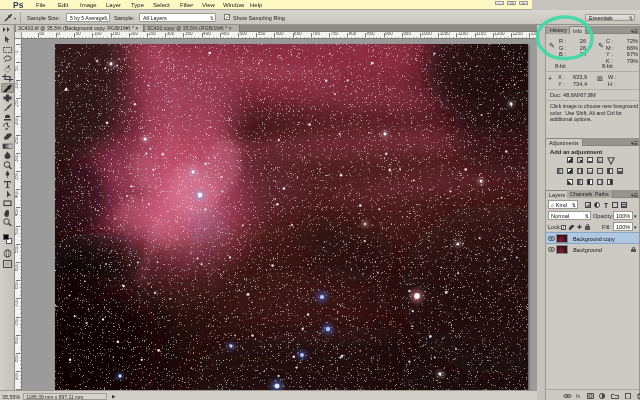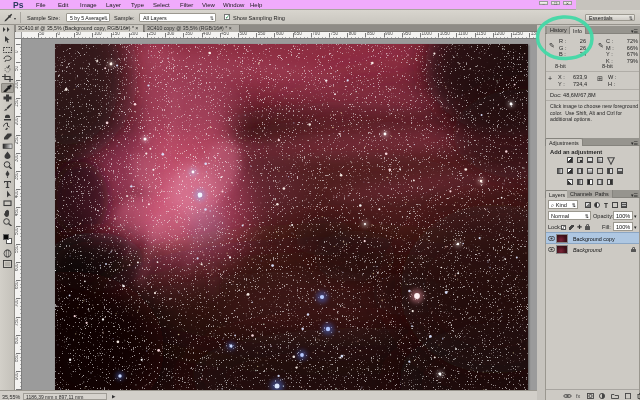--- a/index.html
+++ b/index.html
@@ -1,18 +1,18 @@
 <!DOCTYPE html>
 <html><head><meta charset="utf-8"><style>
 *{margin:0;padding:0;box-sizing:border-box}
 html,body{width:640px;height:400px;overflow:hidden}
 body{font-family:"Liberation Sans",sans-serif;position:relative;background:#c6c3bd;font-size:7px;color:#2b2b2b}
 .abs{position:absolute}
 
-#menubar{left:0;top:0;width:576px;height:10px;background:#f0abfc;border-bottom:1px solid #a9a69f}
+#menubar{left:0;top:0;width:532px;height:10px;background:#fef9c3;border-bottom:1px solid #a9a69f}
 #menubar .m{position:absolute;top:2px;font-size:6px;color:#1a1a1a}
 #pslogo{position:absolute;left:13px;top:0px;font-size:8.5px;font-weight:bold;color:#2b3a5e}
 .wbtn{position:absolute;top:0.5px;width:9px;height:4.5px;border:1px solid #9a9a9a;background:linear-gradient(#f5f4f1,#dcd9d2);font-size:4px;line-height:3.5px;text-align:center;color:#444}
 
 #opts{left:0;top:10px;width:640px;height:15px;background:linear-gradient(#d8d5ce,#c9c6bf);border-bottom:1px solid #96938c}
 .olabel{position:absolute;top:5px;font-size:5.6px;color:#222}
 .dd{position:absolute;top:3px;height:9px;background:#fff;border:1px solid #9b988f;font-size:5.6px;line-height:8px;padding-left:3px;color:#111;border-radius:1px}
 .dd .ar{position:absolute;right:1px;top:0px;font-size:5px;color:#444;line-height:8px}
 
 #tabrow{left:15px;top:25px;width:522px;height:7px;background:#8e8b86;border-bottom:1px solid #77746f}

